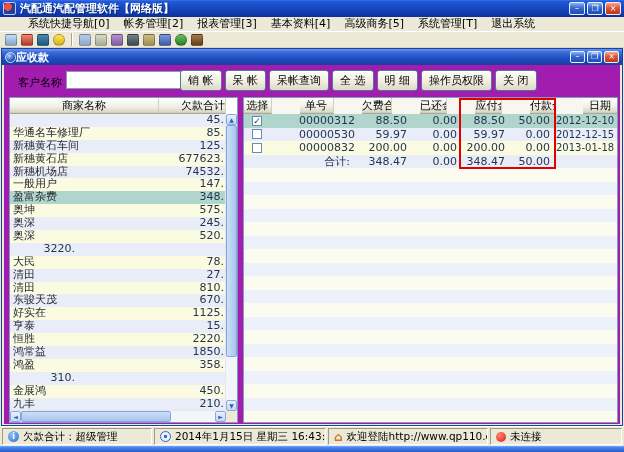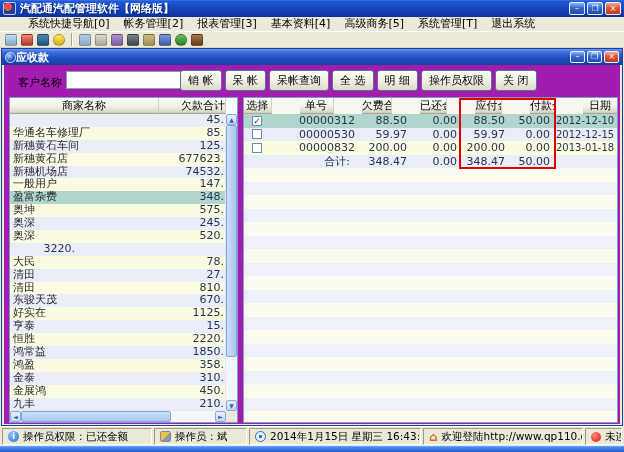--- a/index.html
+++ b/index.html
@@ -255,21 +255,20 @@
             </div>
             <div class="lrow blue">
               <span class="lname">鸿常益</span>
               <span class="lamt">1850.</span>
             </div>
             <div class="lrow cream">
               <span class="lname">鸿盈</span>
               <span class="lamt">358.</span>
             </div>
             <div class="lrow blue">
-              <span class="lname">金泰</span>
               <span class="lamt">310.</span>
             </div>
             <div class="lrow cream">
               <span class="lname">金展鸿</span>
               <span class="lamt">450.</span>
             </div>
             <div class="lrow blue">
               <span class="lname">九丰</span>
               <span class="lamt">210.</span>
             </div>
@@ -363,25 +362,21 @@
             <div class="stripe" style="background: rgb(251, 251, 239);"></div>
           </div>
         <div class="redbox"></div>
       </div>
     </div>
   </div>
 
   <div class="statusbar">
     <div class="sseg" style="width:150px;">
       <span class="ic-info">i</span>
-      <span>操作员权限：已还金额</span>
-    </div>
-    <div class="sseg" style="width:93px;">
-      <span class="ic-op"></span>
-      <span>操作员：斌</span>
+      <span>欠款合计：超级管理</span>
     </div>
     <div class="sseg" style="width:172px;">
       <span class="ic-cal"></span>
       <span>2014年1月15日  星期三 16:43:14</span>
     </div>
     <div class="sseg" style="width:160px;">
       <span class="ic-home">⌂</span>
       <span>欢迎登陆http://www.qp110.com</span>
     </div>
     <div class="sseg" style="flex:1;">

